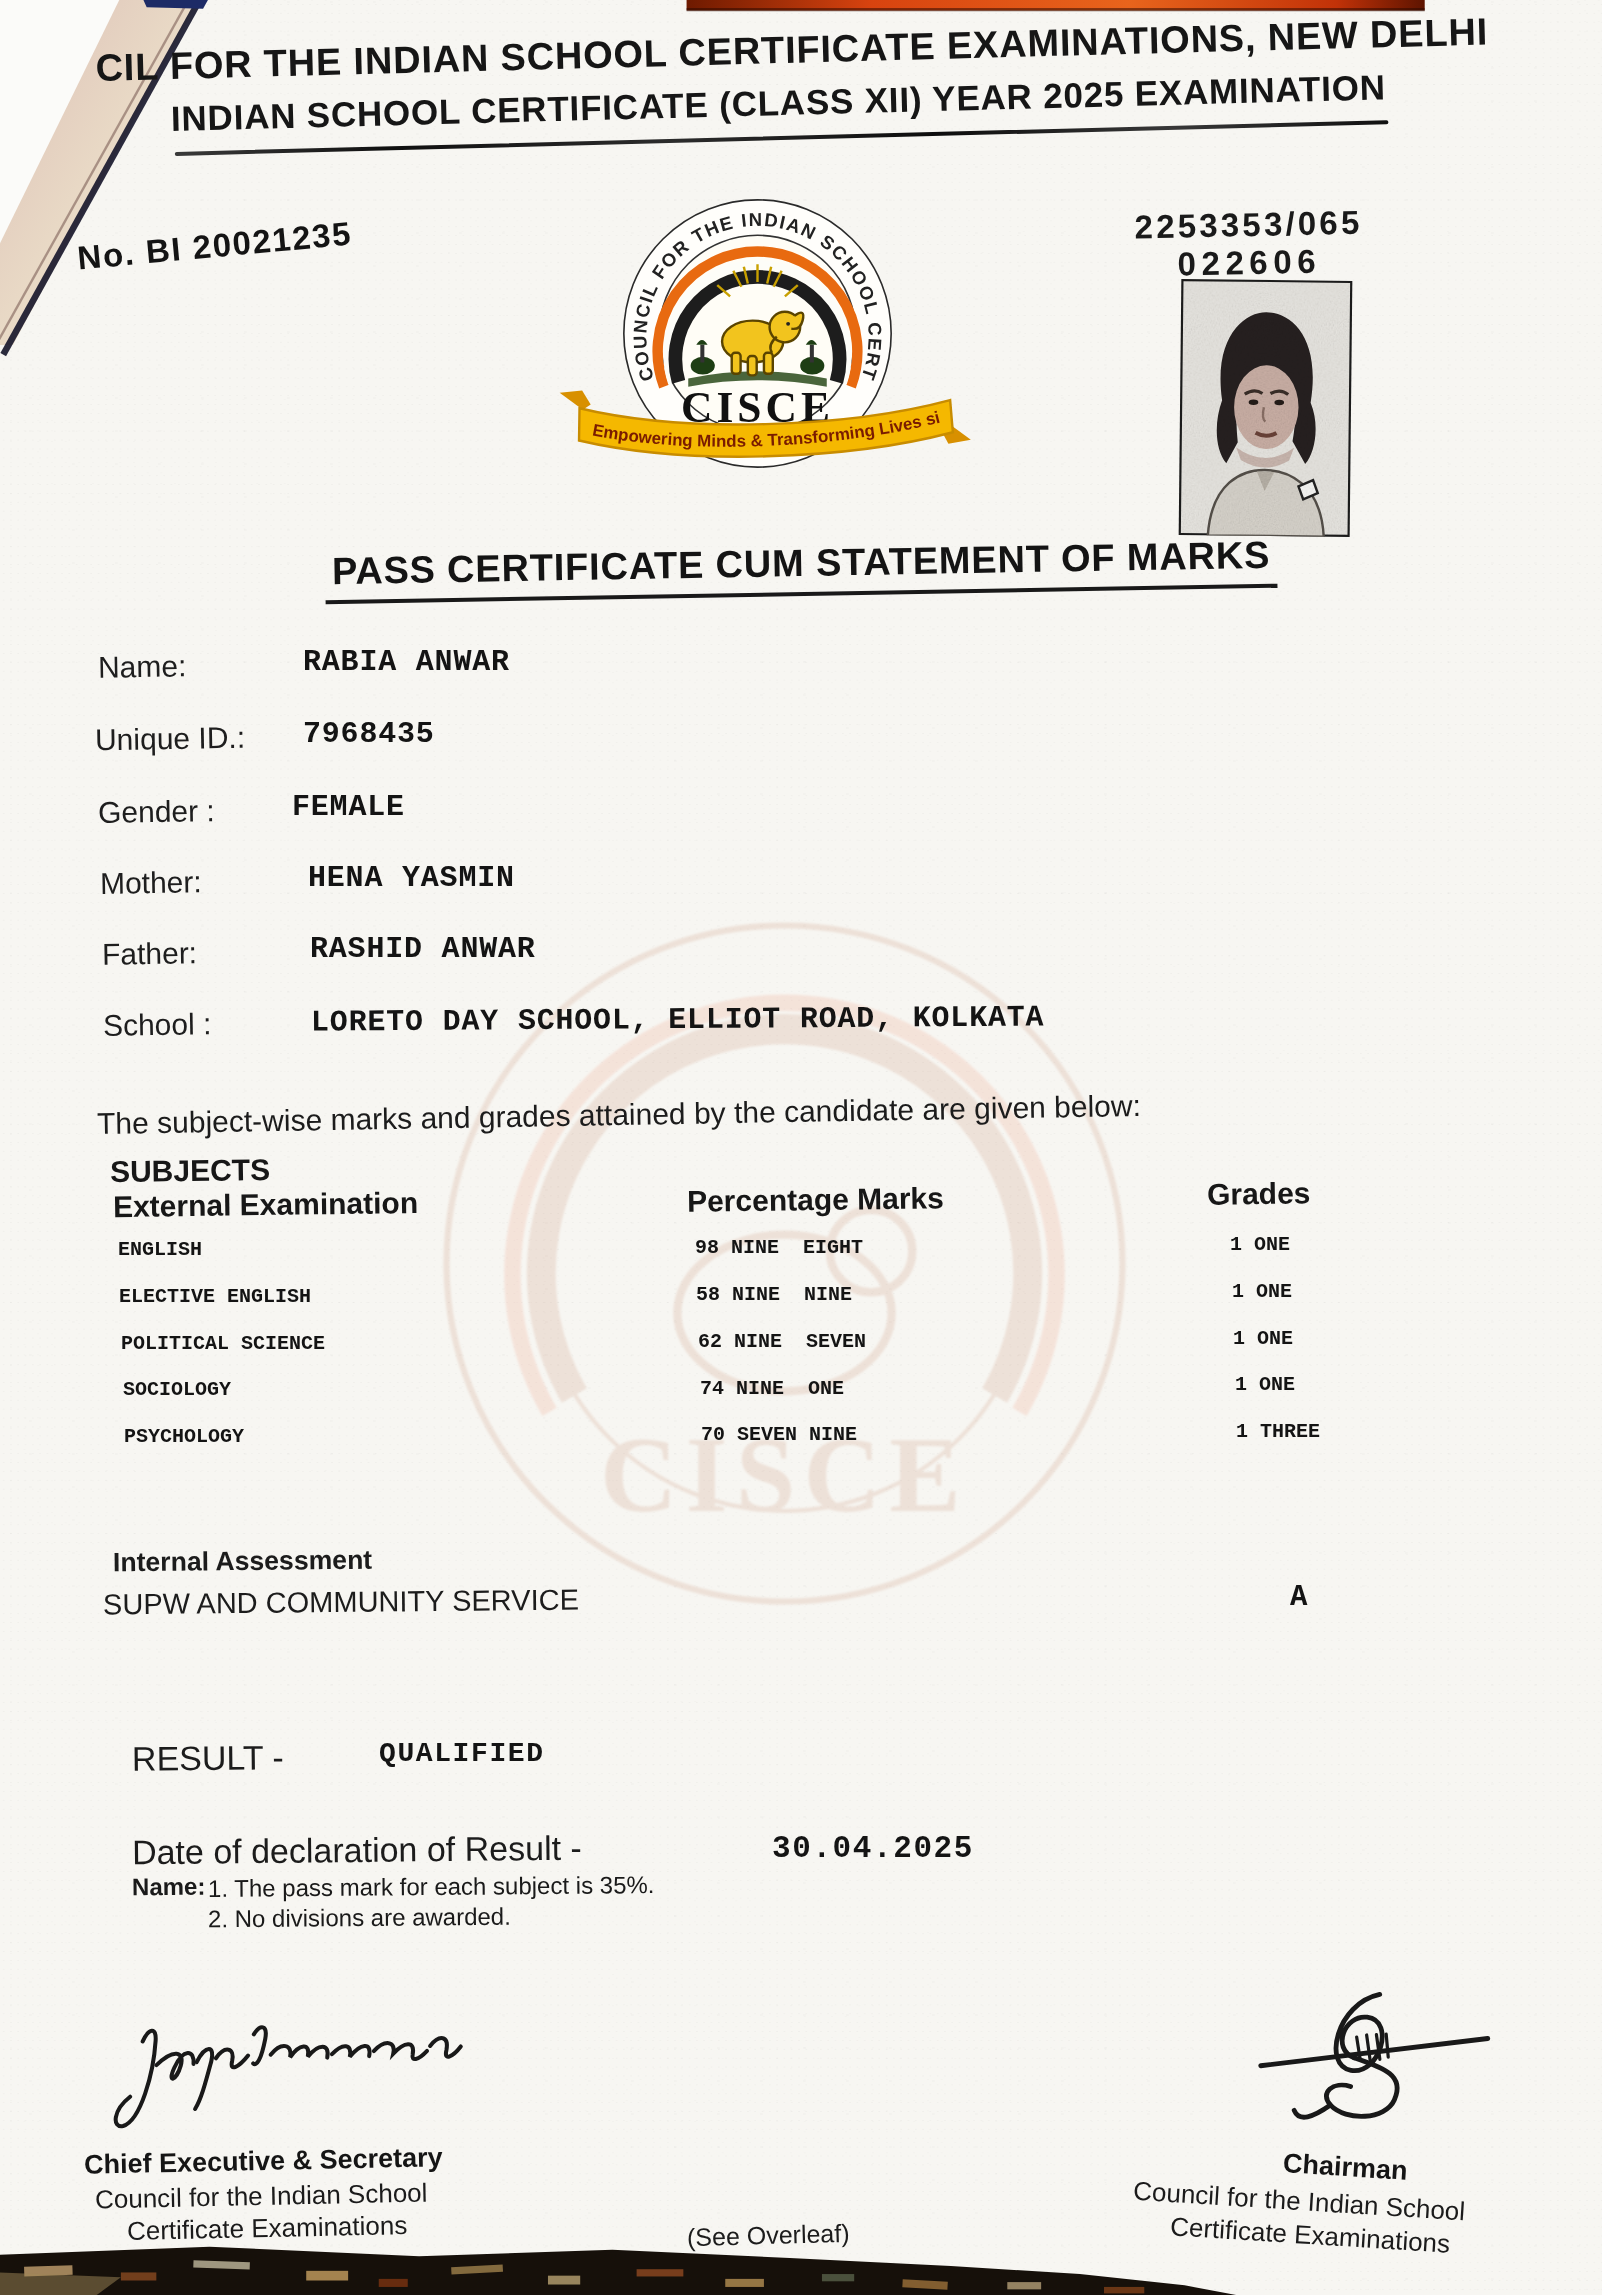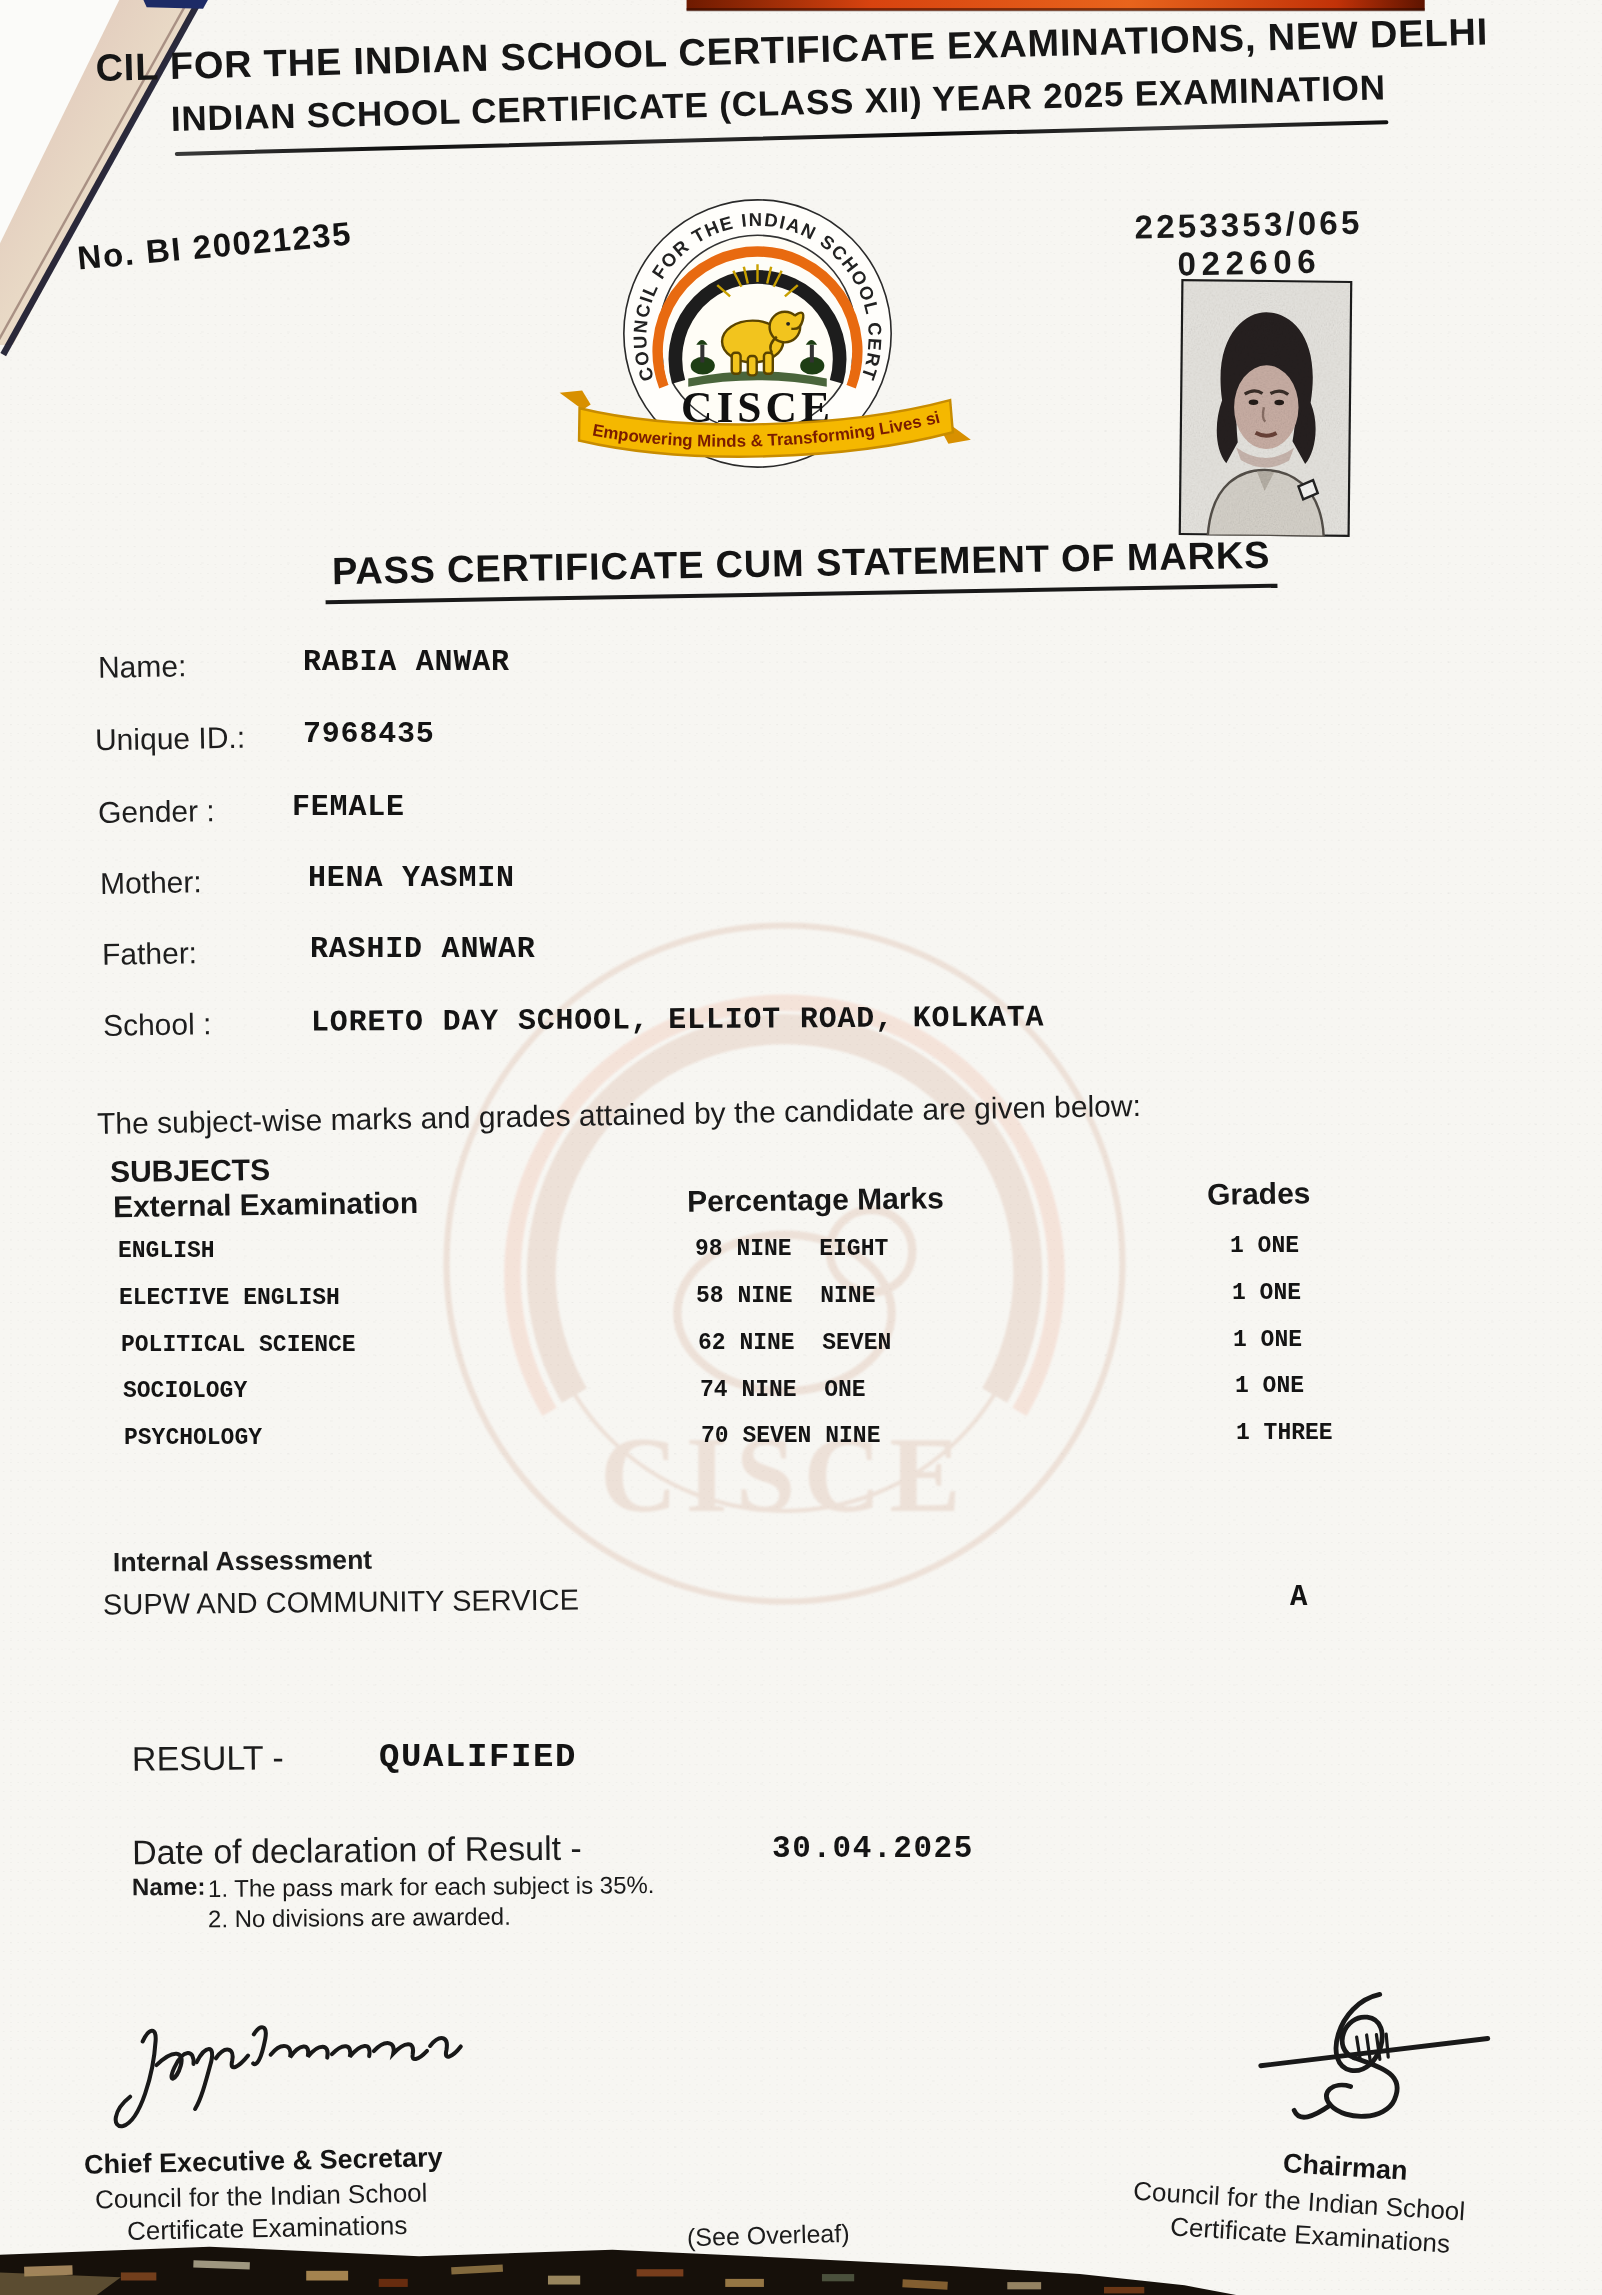--- a/index.html
+++ b/index.html
@@ -27,21 +27,21 @@
   #codes .c1{font-size:33px;font-weight:700;letter-spacing:3.2px;color:#1a1a1a;}
   #codes .c2{font-size:33px;font-weight:700;letter-spacing:5.6px;color:#1a1a1a;}
   
   #title{left:0;top:542px;width:1602px;text-align:center;transform:rotate(-1deg);}
   #title span{font-size:38px;font-weight:700;letter-spacing:0.8px;border-bottom:4.8px solid #191919;padding:0 6.4px 8px 6.4px;color:#141414;}
   
   .lbl{font-size:30px;color:#1e1e1e;white-space:nowrap;}
   .val{font-size:30px;letter-spacing:0.8px;}
   
   .th{font-size:30px;font-weight:700;color:#171717;white-space:nowrap;}
-  .cell{font-size:23px;}
+  .cell{font-size:20px;}
   
   .note{font-size:24px;color:#1a1a1a;white-space:nowrap;}
   
   .sigcap1{font-size:27px;font-weight:700;color:#151515;white-space:nowrap;}
   .sigcap2{font-size:26px;color:#1b1b1b;white-space:nowrap;}
   #watermark{left:430px;top:909px;width:709px;height:709px;opacity:.17;filter:sepia(.7) saturate(2.2) hue-rotate(-18deg) blur(1px);pointer-events:none;}
   #logo-wrap{left:619px;top:195px;width:277px;height:277px;}
   #ribbon-wrap{left:556px;top:379px;width:419px;height:89px;transform:rotate(-2deg);}
   #photo-wrap{left:1180px;top:280px;width:171px;height:256px;transform:rotate(.6deg);}
 </style>
@@ -263,21 +263,21 @@
     <div class="abs cell mono" style="left:124px;top:1425px">PSYCHOLOGY</div>
     <div class="abs cell mono" style="left:701px;top:1423px">70 SEVEN NINE</div>
     <div class="abs cell mono" style="left:1236px;top:1420px">1 THREE</div>
   </div>
 
   <div class="abs b" style="left:113px;top:1546px;font-size:26.6px;transform:rotate(-.6deg)">Internal Assessment</div>
   <div class="abs" style="left:103px;top:1586px;font-size:29px;transform:rotate(-.6deg);white-space:nowrap">SUPW AND COMMUNITY SERVICE</div>
   <div class="abs mono" style="left:1290px;top:1581px;font-size:29px">A</div>
 
   <div class="abs" style="left:132px;top:1739px;font-size:34px;transform:rotate(-.6deg)">RESULT -</div>
-  <div class="abs mono" style="left:379px;top:1738px;font-size:34px;letter-spacing:1.6px">QUALIFIED</div>
+  <div class="abs mono" style="left:379px;top:1738px;font-size:28px;letter-spacing:1.6px">QUALIFIED</div>
 
   <div class="abs" style="left:132px;top:1831px;font-size:34px;transform:rotate(-.6deg);white-space:nowrap">Date of declaration of Result -</div>
   <div class="abs mono" style="left:772px;top:1831px;font-size:31px;letter-spacing:1.6px">30.04.2025</div>
 
   <div class="abs note b" style="left:132px;top:1873px;transform:rotate(-.5deg)">Name:</div>
   <div class="abs note" style="left:208px;top:1873px;transform:rotate(-.5deg)">1. The pass mark for each subject is 35%.</div>
   <div class="abs note" style="left:208px;top:1904px;transform:rotate(-.5deg)">2. No divisions are awarded.</div>
 
   <div class="abs" style="left:97px;top:2009px;width:379px;height:121px;transform:rotate(-2deg)">
     <svg viewBox="0 0 470 150" width="379" height="121">

